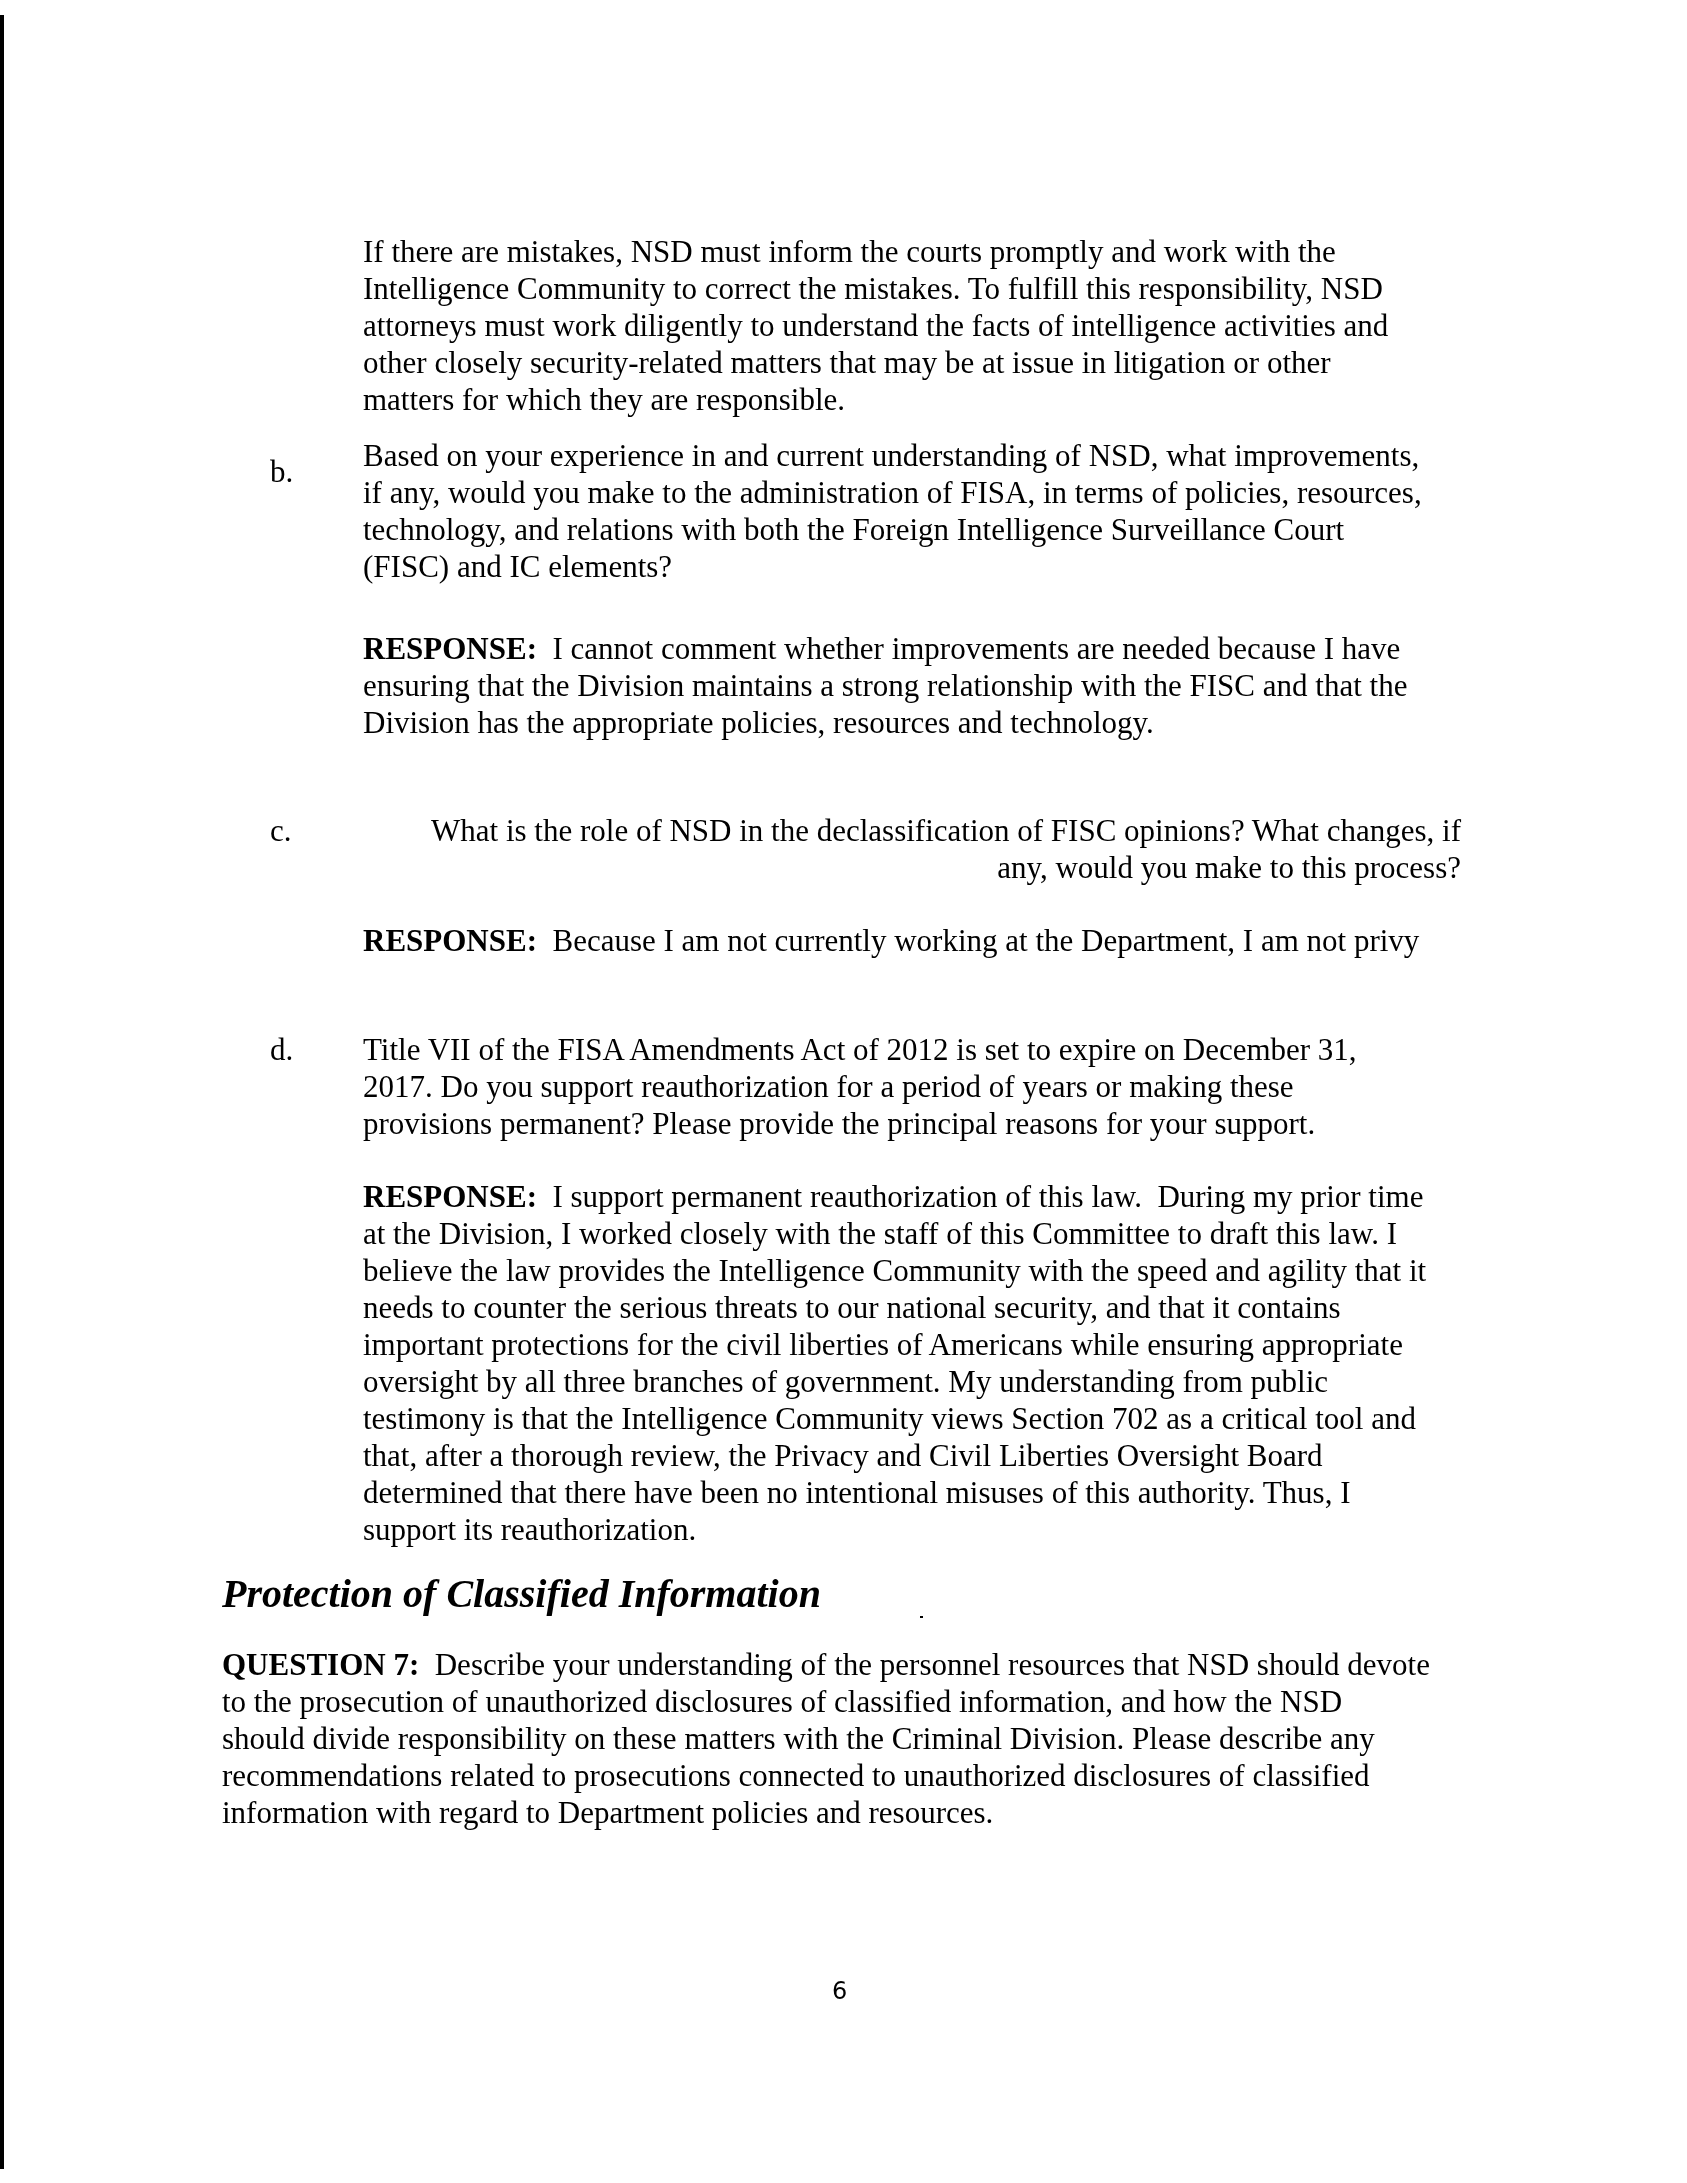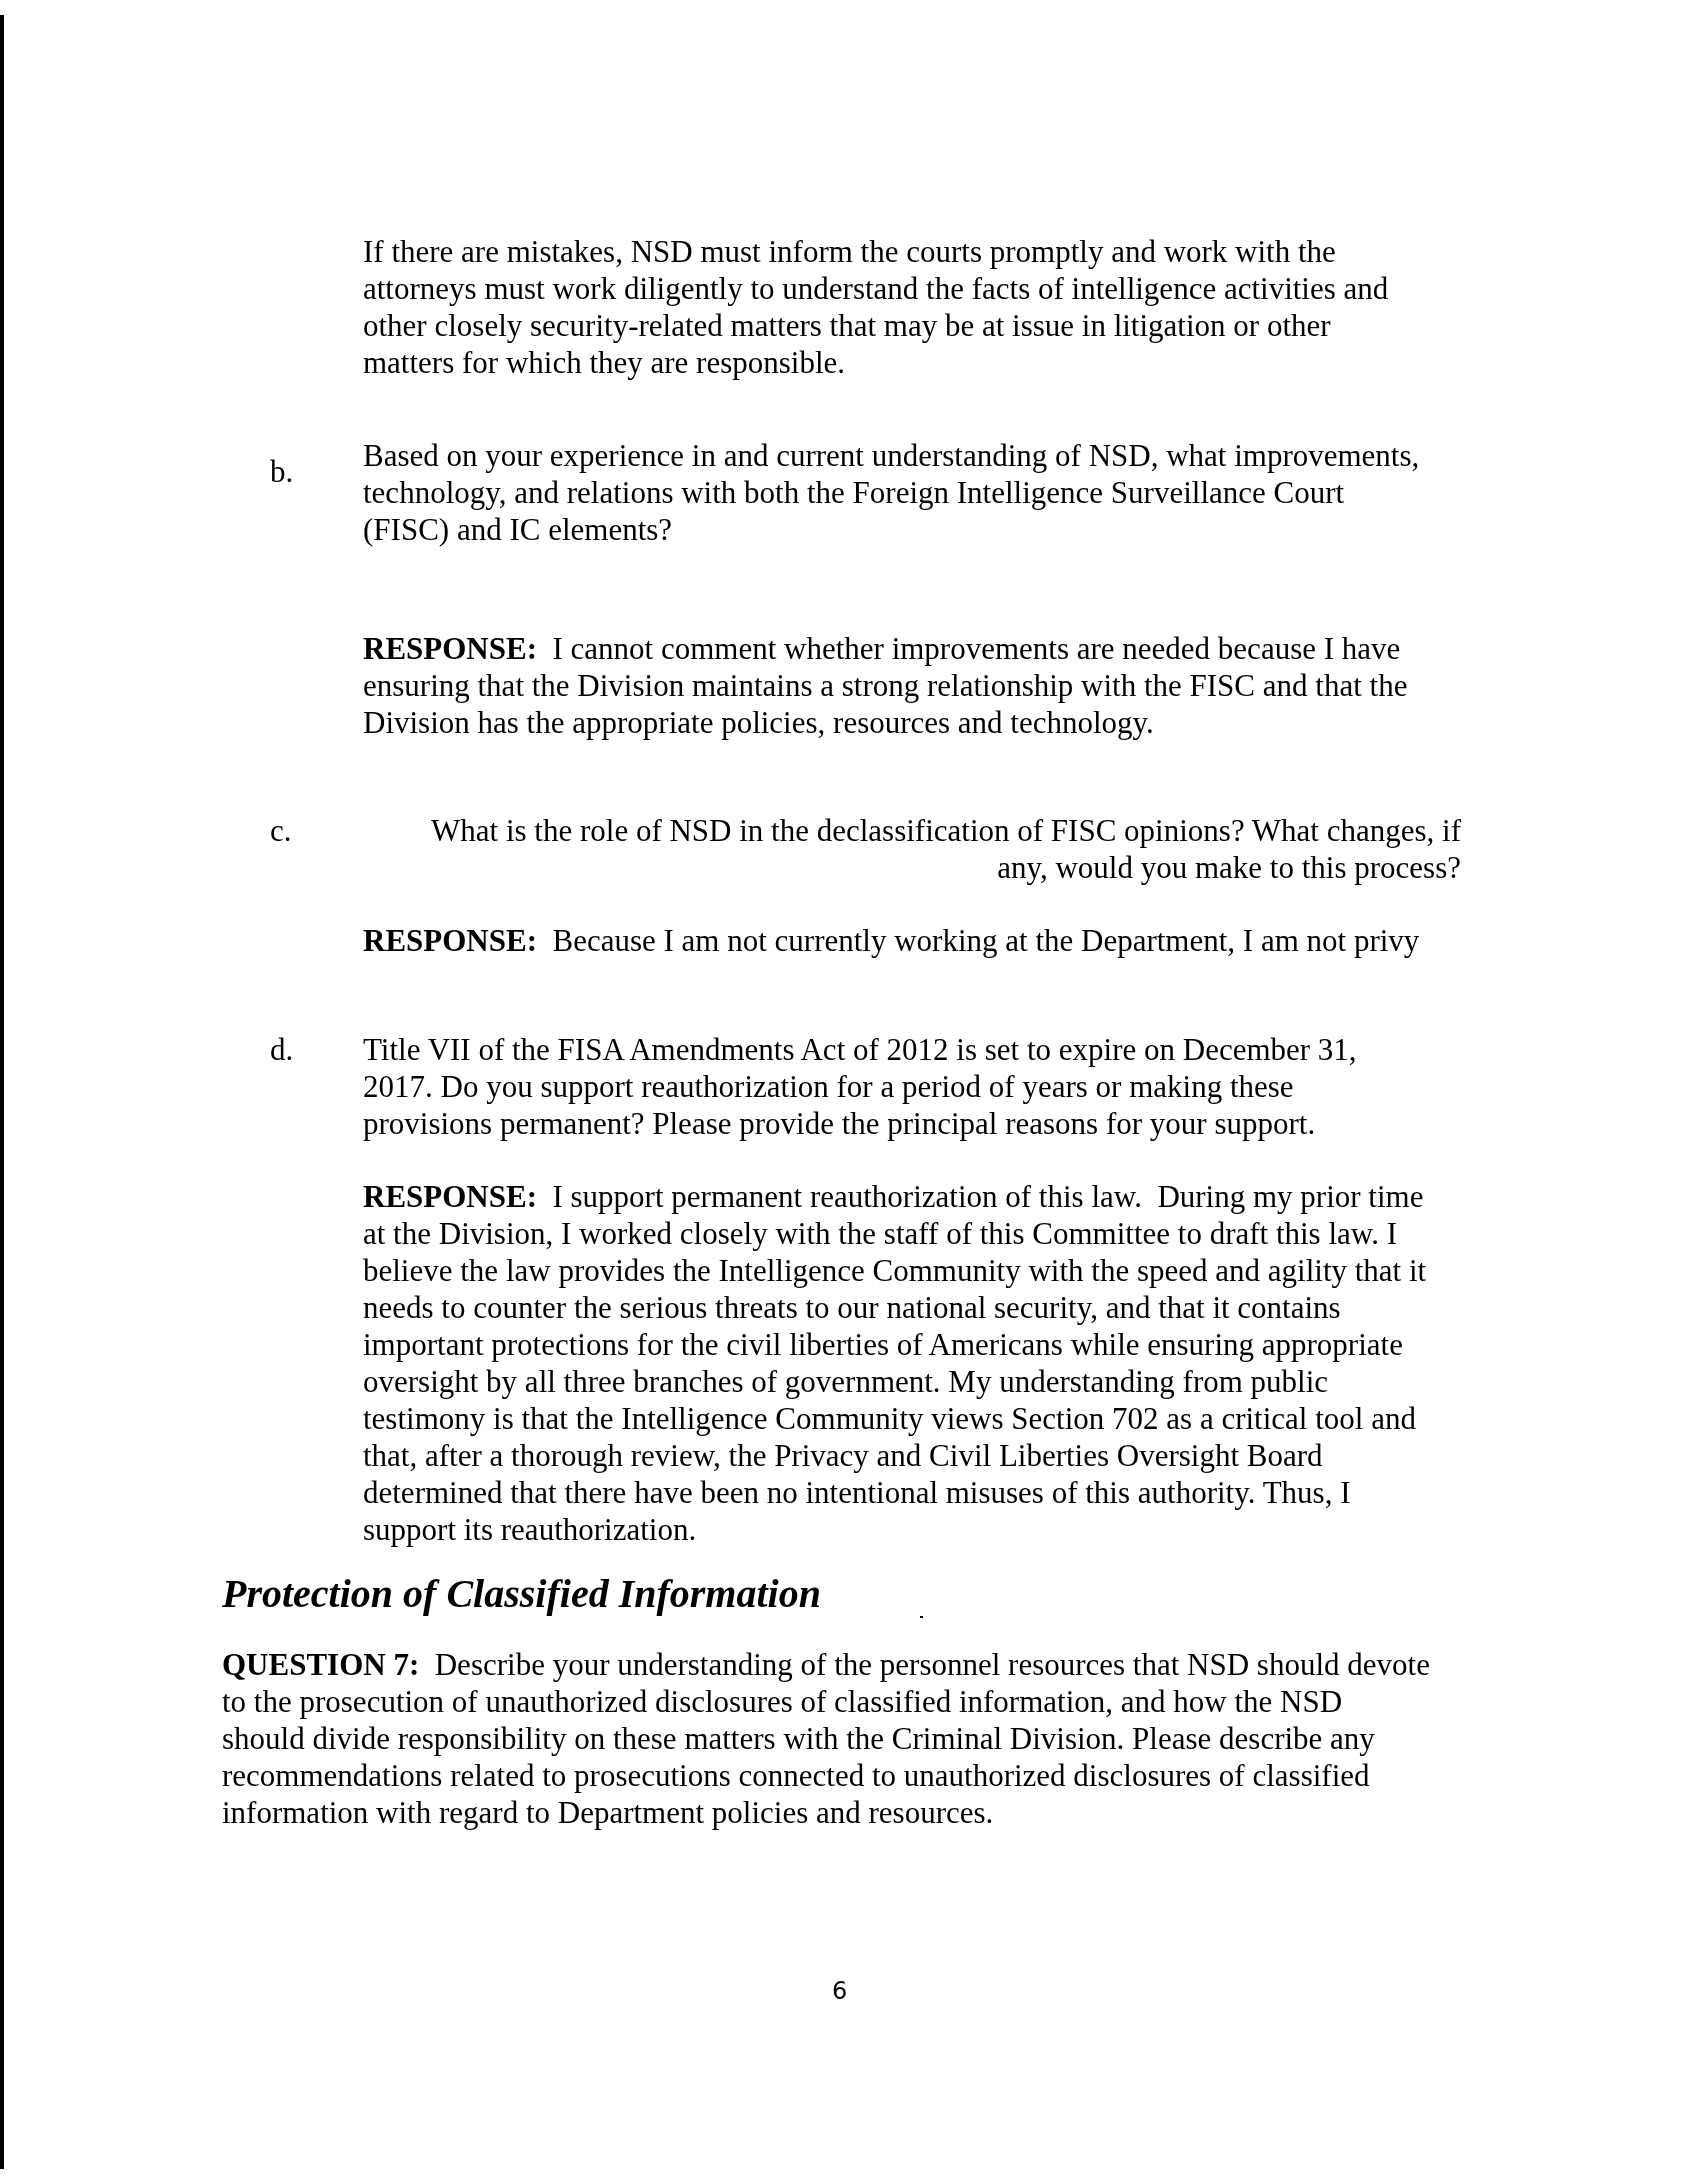--- a/index.html
+++ b/index.html
@@ -68,28 +68,30 @@
     .line { display: block; white-space: nowrap; }
   </style>
 </head>
 <body>
 
 <div class="left-rule"></div>
 <div class="speck"></div>
 
 <div class="para indent" style="top:233px;">
   <span class="line">If there are mistakes, NSD must inform the courts promptly and work with the</span>
+  <span class="line">Intelligence Community to correct the mistakes.  To fulfill this responsibility, NSD</span>
   <span class="line">attorneys must work diligently to understand the facts of intelligence activities and</span>
   <span class="line">other closely security-related matters that may be at issue in litigation or other</span>
   <span class="line">matters for which they are responsible.</span>
 </div>
 
 <div class="label" style="top:453px;">b.</div>
 <div class="para indent" style="top:437px;">
   <span class="line">Based on your experience in and current understanding of NSD, what improvements,</span>
+  <span class="line">if any, would you make to the administration of FISA, in terms of policies, resources,</span>
   <span class="line">technology, and relations with both the Foreign Intelligence Surveillance Court</span>
   <span class="line">(FISC) and IC elements?</span>
 </div>
 <div class="para indent" style="top:630px;">
   <span class="line"><span class="bold">RESPONSE:</span><span style="white-space:pre;">  I cannot comment whether improvements are needed because I have</span></span>
   <span class="line">ensuring that the Division maintains a strong relationship with the FISC and that the</span>
   <span class="line">Division has the appropriate policies, resources and technology.</span>
 </div>
 
 <div class="label" style="top:812px;">c.</div>

